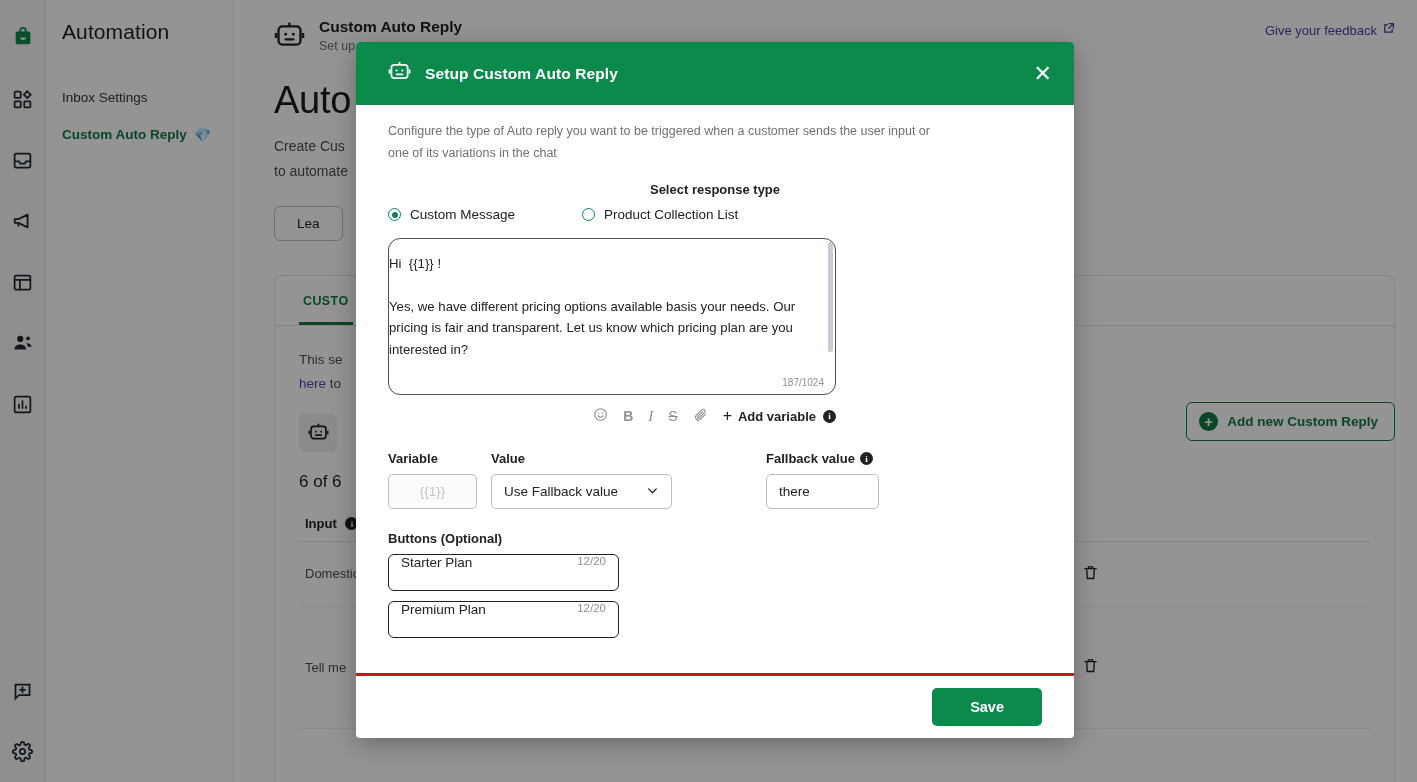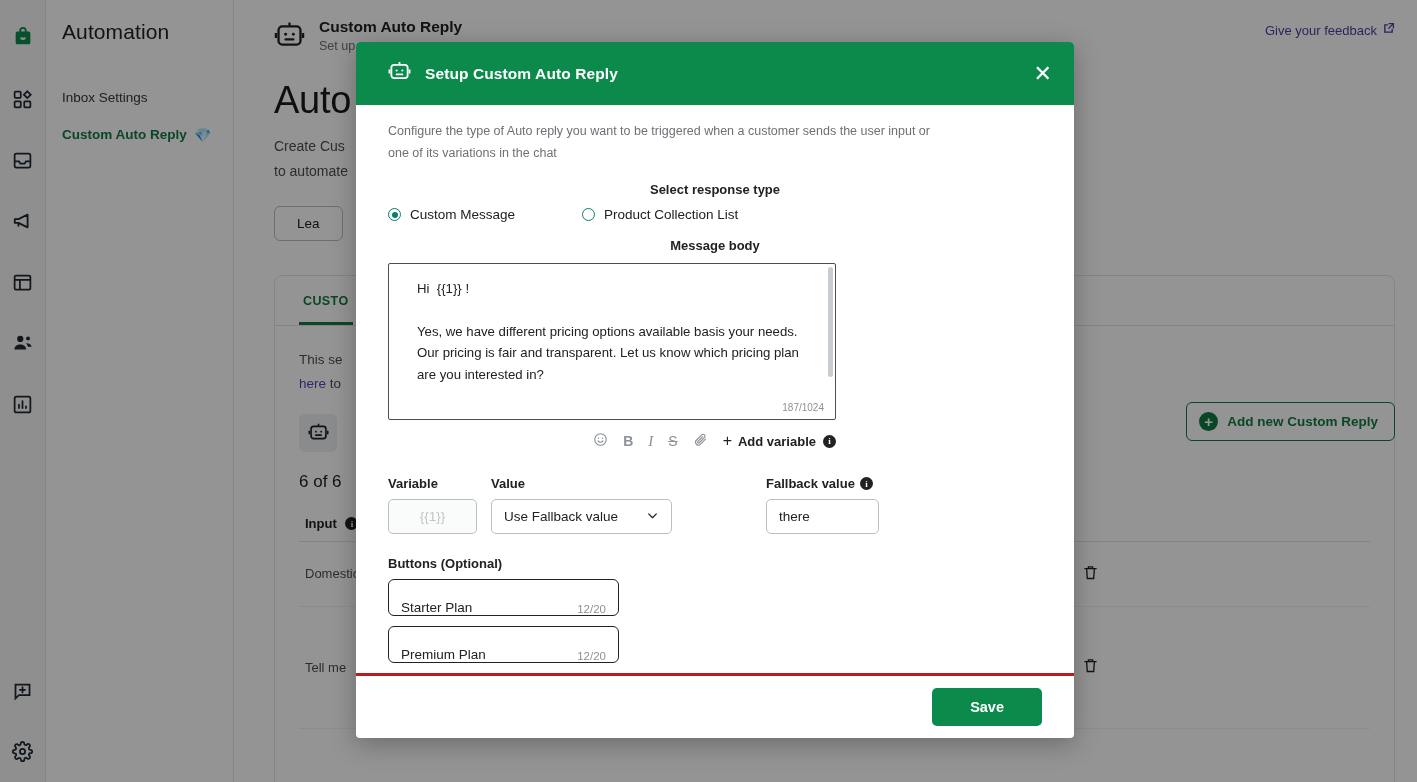--- a/index.html
+++ b/index.html
@@ -149,22 +149,22 @@
   .radio-opt { display: flex; align-items: center; gap: 9px; font-size: 13.5px; color: #202223; }
   .radio-opt:first-child { width: 194px; }
   .radio {
     width: 13px; height: 13px; border-radius: 50%; border: 1.6px solid #0d7d6a;
     display: inline-flex; align-items: center; justify-content: center; flex: 0 0 13px;
   }
   .radio.on::after { content:''; width: 6px; height: 6px; border-radius: 50%; background: #0d7d6a; }
 
   .ta-wrap { position: relative; width: 448px; }
   .textarea {
-    width: 448px; height: 157px; border: 1px solid #4a4f54; border-radius: 2px;
-    padding: 14px 16px 24px 28px; font-size: 13.2px; color: #202223; line-height: 1.62;
+    width: 448px; height: 157px; border: 1px solid #4a4f54; border-radius: 12px;
+    padding: 14px 16px 24px 0; font-size: 13.2px; color: #202223; line-height: 1.62;
     overflow: hidden; position: relative; background: #fff; white-space: pre-wrap;
   }
   .ta-scroll {
     position: absolute; right: 3px; top: 4px; width: 5px; height: 110px;
     background: #c9ccd0; border-radius: 3px;
   }
   .ta-count {
     position: absolute; right: 12px; bottom: 7px; font-size: 10px; color: #8c9196;
   }
   .ta-toolbar {
@@ -186,21 +186,21 @@
   .inp.ghost { background: #fafbfb; color: #c2c6ca; justify-content: center; }
   .w-var { width: 89px; }
   .w-val { width: 181px; }
   .w-fb  { width: 113px; }
   .sel { justify-content: space-between; }
   .caret { color: #202223; font-size: 11px; }
 
   .btns-label { font-size: 13px; font-weight: 700; color: #202223; margin: 22px 0 8px 0; }
   .btn-field {
     width: 231px; height: 37px; border: 1px solid #202223; border-radius: 6px;
-    display: flex; align-items: flex-end; justify-content: space-between;
+    display: flex; align-items: flex-start; justify-content: space-between;
     padding: 0 12px; font-size: 13.5px; color: #202223; margin-bottom: 10px;
   }
   .btn-field .cnt { font-size: 11.5px; color: #8c9196; }
 </style>
 </head>
 <body>
 
 <div class="app">
 
   <div class="rail">
@@ -433,21 +433,20 @@
         <label class="radio-opt">
           <span class="radio on"></span>
           <span>Custom Message</span>
         </label>
         <label class="radio-opt">
           <span class="radio"></span>
           <span>Product Collection List</span>
         </label>
       </div>
 
-      <span class="flabel">Message body</span>
 
       <div class="ta-wrap">
         <div class="textarea">Hi  {{1}} !
 
 Yes, we have different pricing options available basis your needs. Our pricing is fair and transparent. Let us know which pricing plan are you interested in?</div>
         <div class="ta-scroll"></div>
         <div class="ta-count">187/1024</div>
       </div>
 
       <div class="ta-toolbar">

